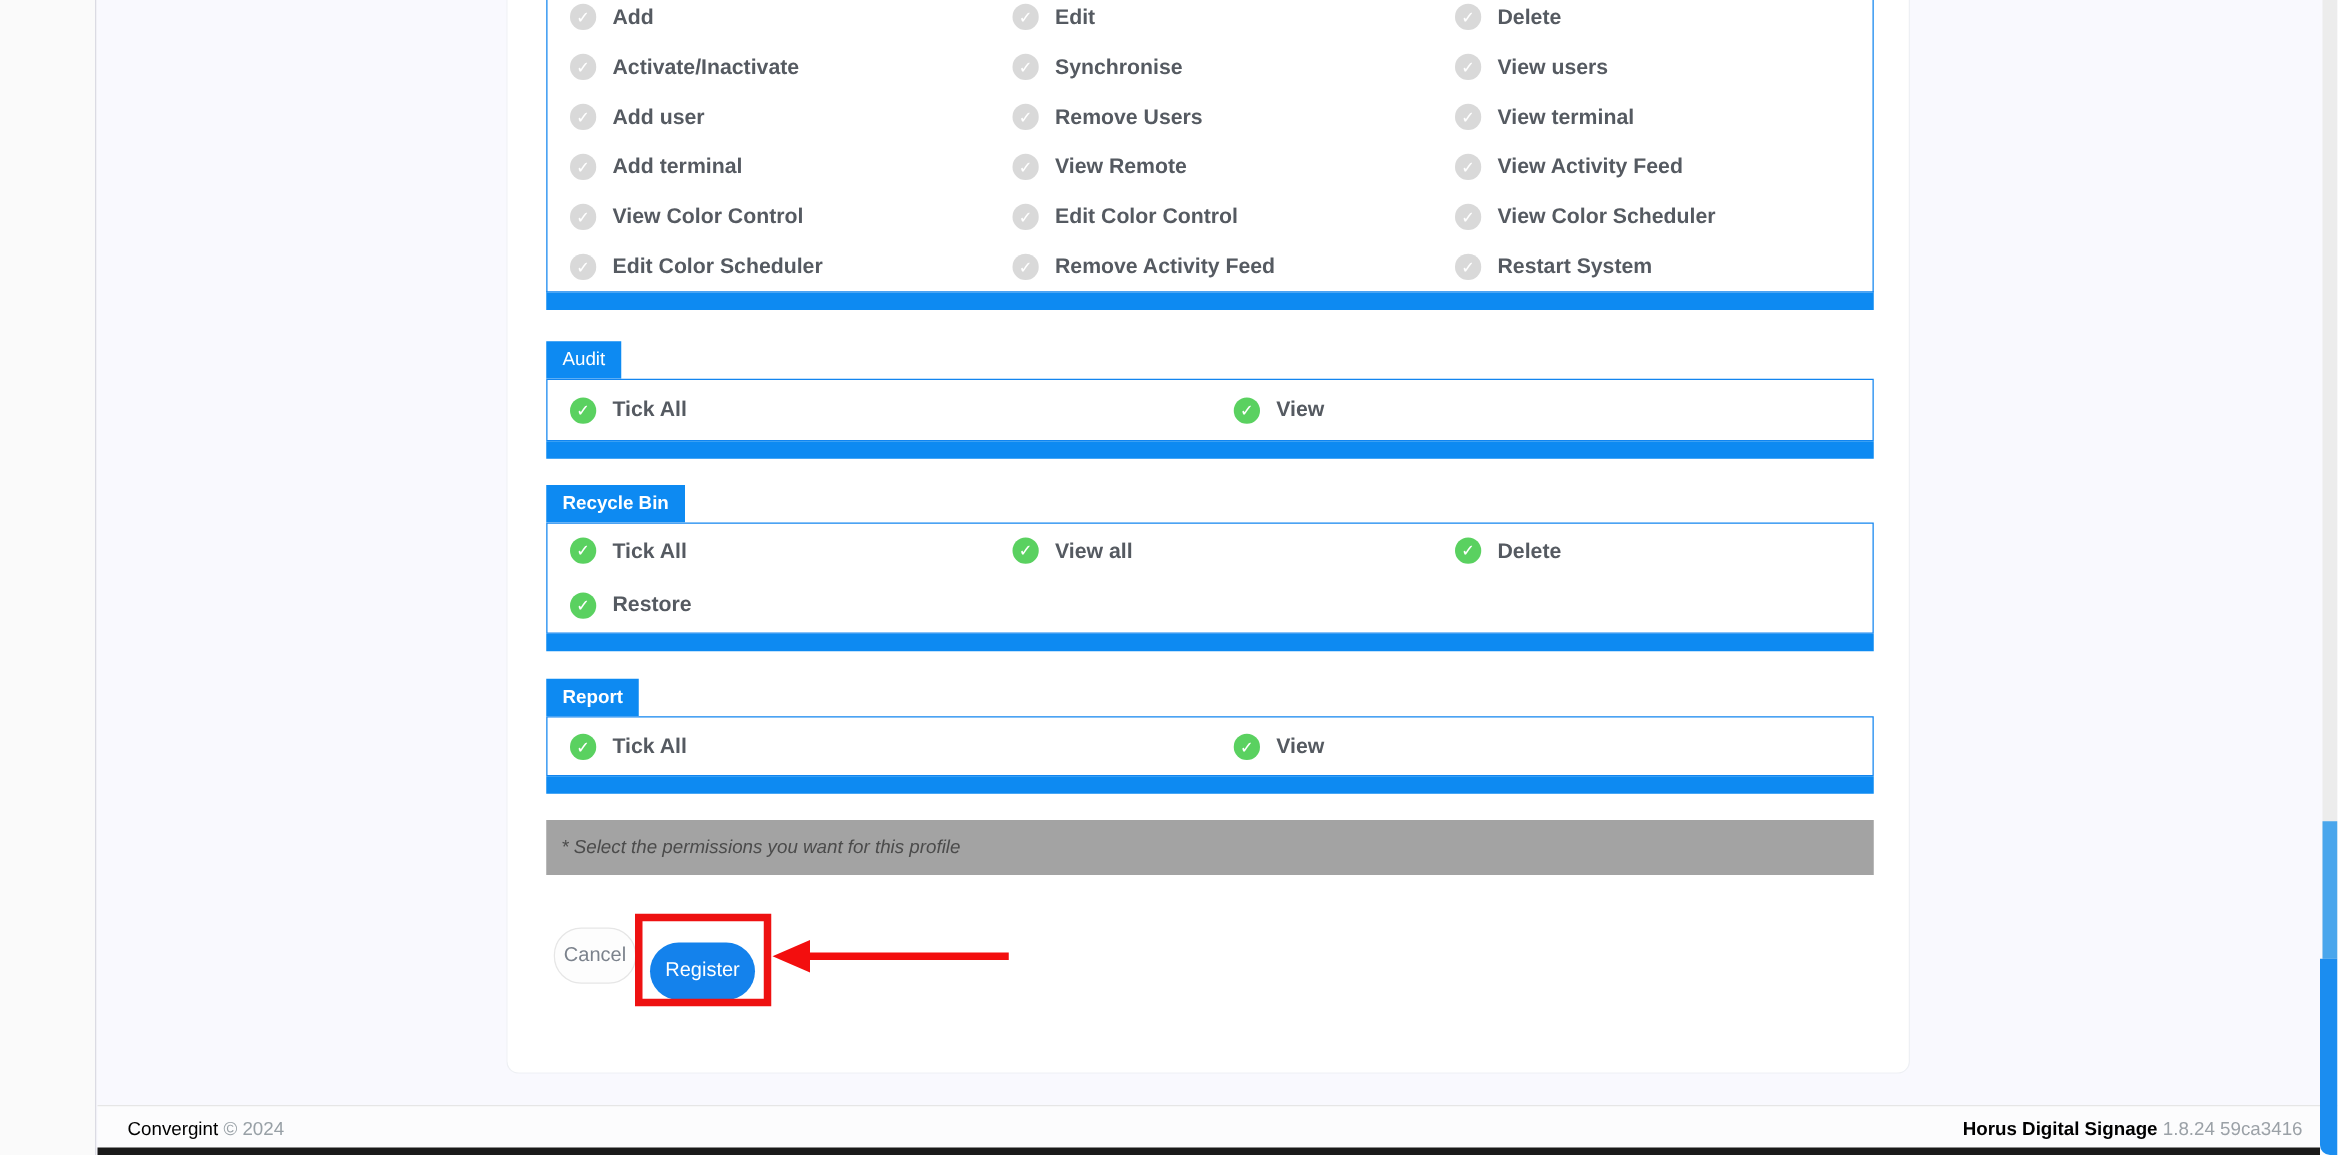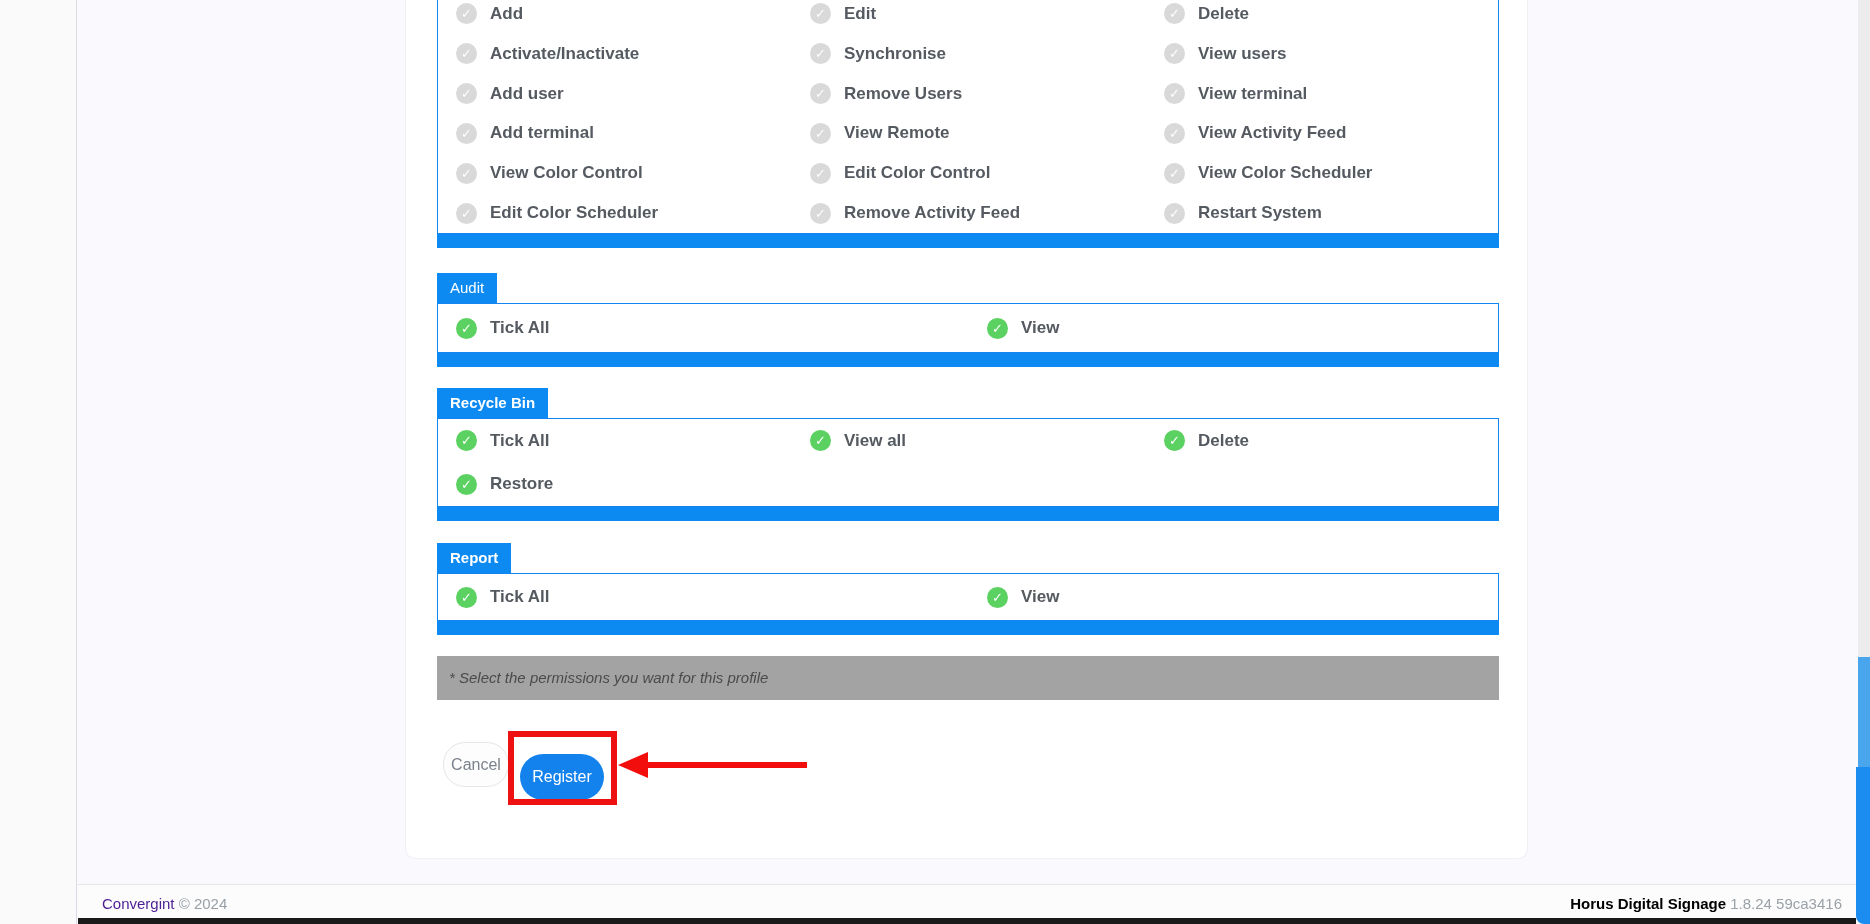--- a/index.html
+++ b/index.html
@@ -58,21 +58,21 @@
     border:6px solid #ee1111; background:transparent; }
   .anno-arrow-shaft { position:absolute; left:644px; top:762px; width:163px; height:6px;
     background:#f30e0e; }
   .anno-arrow-head { position:absolute; left:618px; top:752px; width:0; height:0;
     border-top:13px solid transparent; border-bottom:13px solid transparent;
     border-right:30px solid #f30e0e; }
 
   .footer { position:absolute; left:78px; top:884px; width:1792px; height:40px;
     background:#fcfcfd; border-top:1px solid #e6e6e6; font-size:15px; }
   .footer-left { position:absolute; left:24px; top:0; line-height:38px; color:#98a0a6; }
-  .footer-left a { color:#4c1d95; text-decoration:none;text-align:center; }
+  .footer-left a { color:#000000; text-decoration:none;text-align:center; }
   .footer-right { position:absolute; right:28px; top:0; line-height:38px; color:#9ba1a7; }
   .footer-right b { color:#000000; }
 
   .dark-strip { position:absolute; left:78px; top:918px; width:1778px; height:6px; background:#1a1a1a; }
 
   .scroll-track { position:absolute; right:0; top:0; width:12px; height:767px; background:#ececec; }
   .scroll-thumb { position:absolute; right:0; top:657px; width:12px; height:110px; background:#4aa6ec; }
   .scroll-bottom { position:absolute; right:0; top:767px; width:14px; height:157px;
     background:#1b8df0; border-bottom-left-radius:8px; }
 </style>

